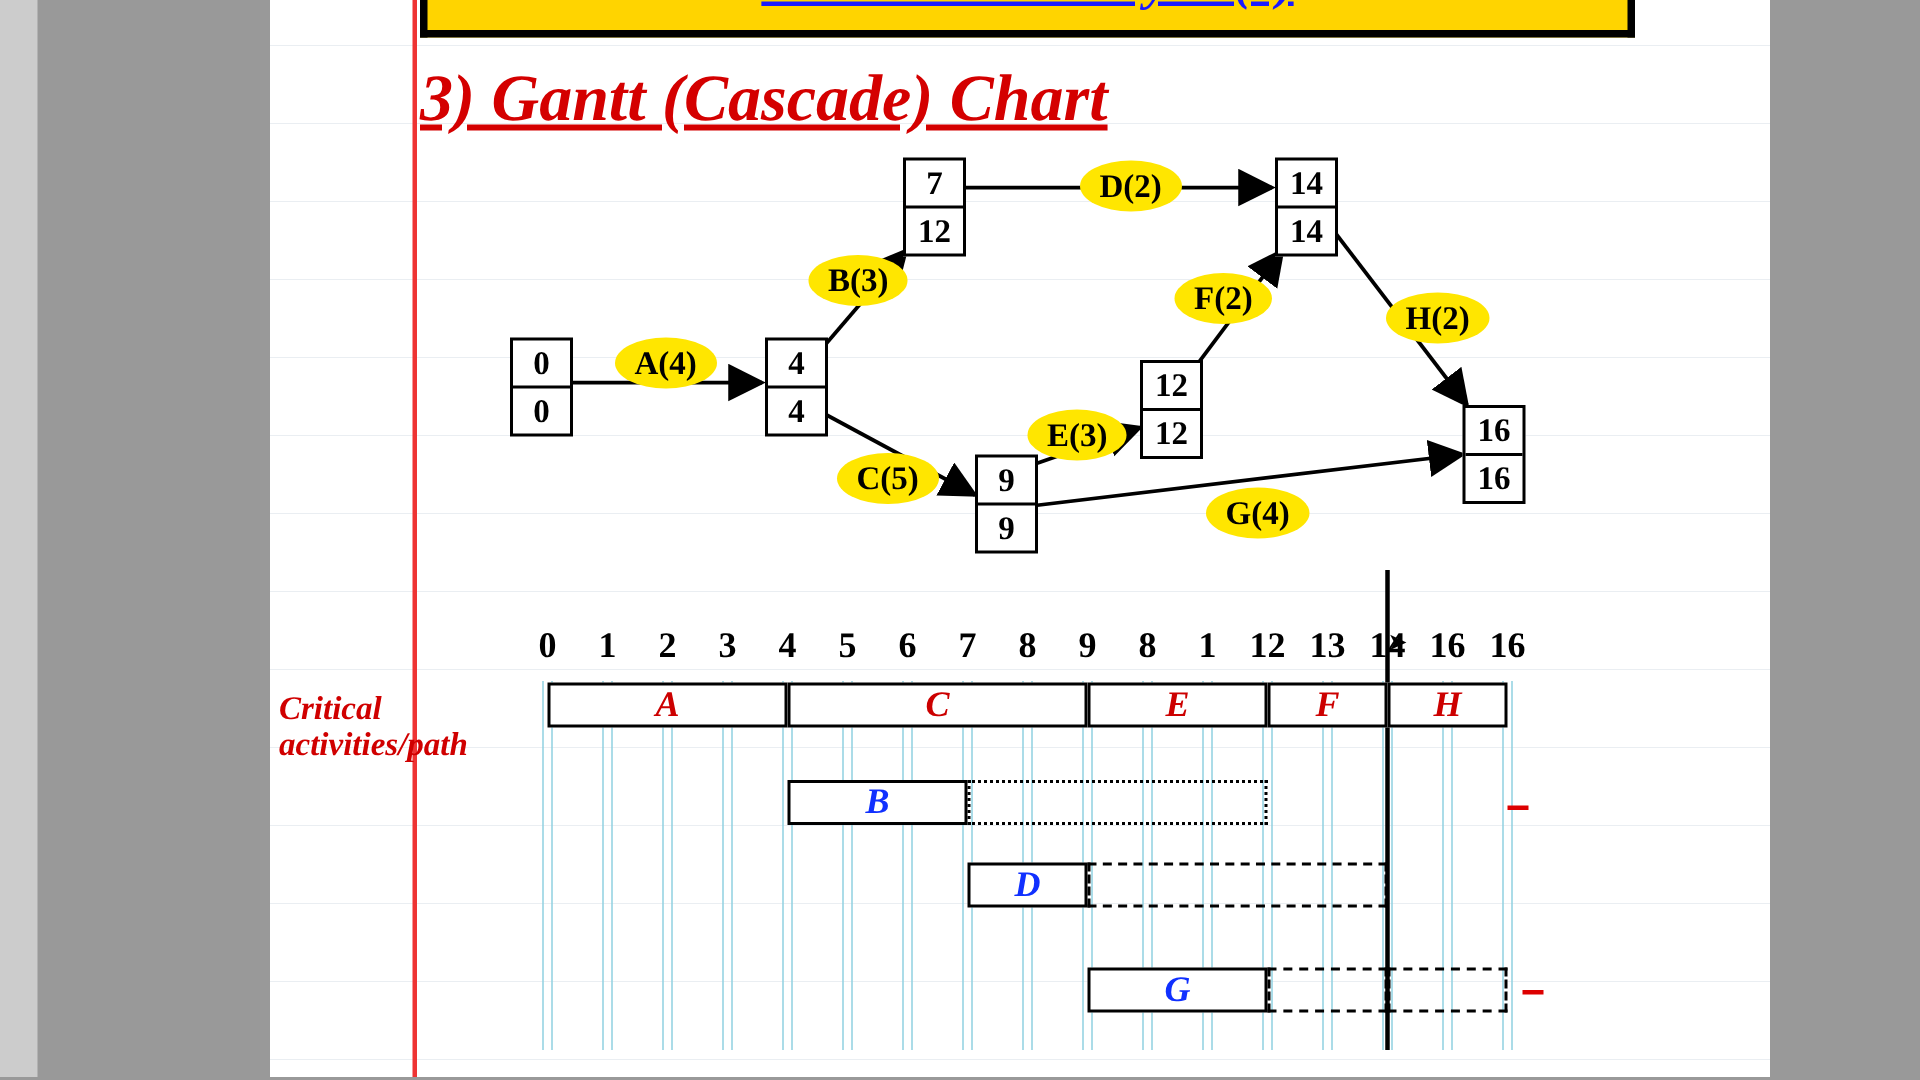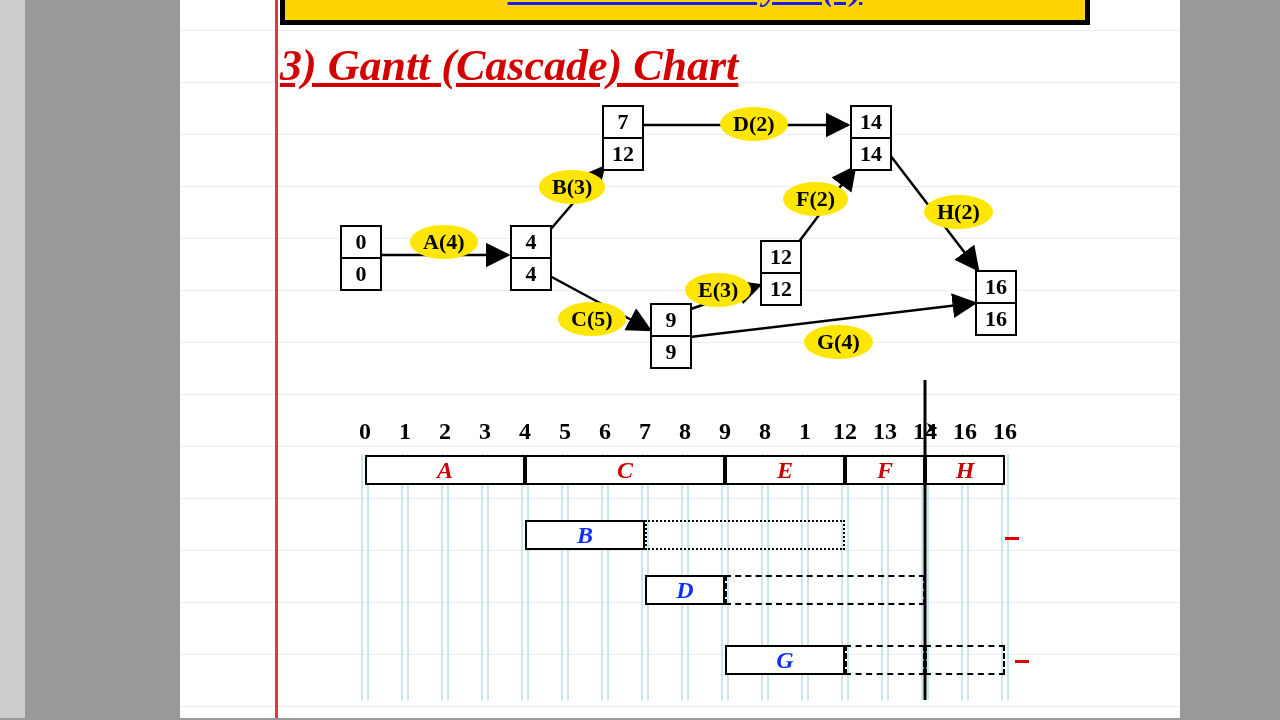--- a/index.html
+++ b/index.html
@@ -195,20 +195,24 @@
       <div class="oval" style="left: 80px; top: 130px;">A(4)</div>
       <div class="oval" style="left: 209px; top: 75px; text-align: center;">B(3)</div>
       <div class="oval" style="left: 228px; top: 207px;">C(5)</div>
       <div class="oval" style="left: 390px; top: 12px; text-align: center;">D(2)</div>
       <div class="oval" style="left: 355px; top: 178px;">E(3)</div>
       <div class="oval" style="left: 453px; top: 87px; text-align: right;">F(2)</div>
       <div class="oval" style="left: 474px; top: 230px;">G(4)</div>
       <div class="oval" style="left: 594px; top: 100px;">H(2)</div>
     </div>
 
+  <div class="hand" style="left:6px; top:460px; width:140px;">
+    <span style="white-space:pre-line;">Critical
+activities/path</span>
+  </div>
 
   <div class="gantt">
     <svg width="680" height="300">
 
       <g id="gridlines">
           <line x1="-3" x2="-3" y1="34" y2="280" stroke="#8fd0e0" stroke-width="1"></line>
           <line x1="3" x2="3" y1="34" y2="280" stroke="#8fd0e0" stroke-width="1"></line>
           <line x1="37" x2="37" y1="34" y2="280" stroke="#8fd0e0" stroke-width="1"></line>
           <line x1="43" x2="43" y1="34" y2="280" stroke="#8fd0e0" stroke-width="1"></line>
           <line x1="77" x2="77" y1="34" y2="280" stroke="#8fd0e0" stroke-width="1"></line>

